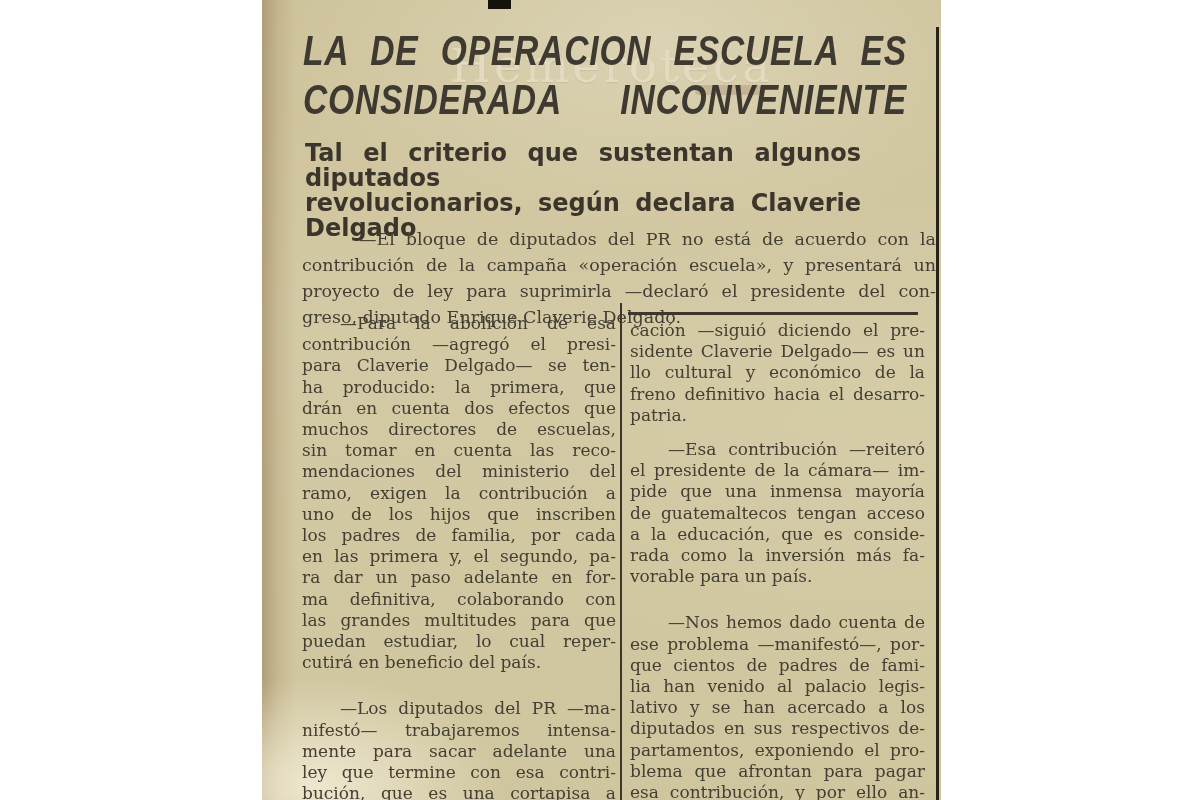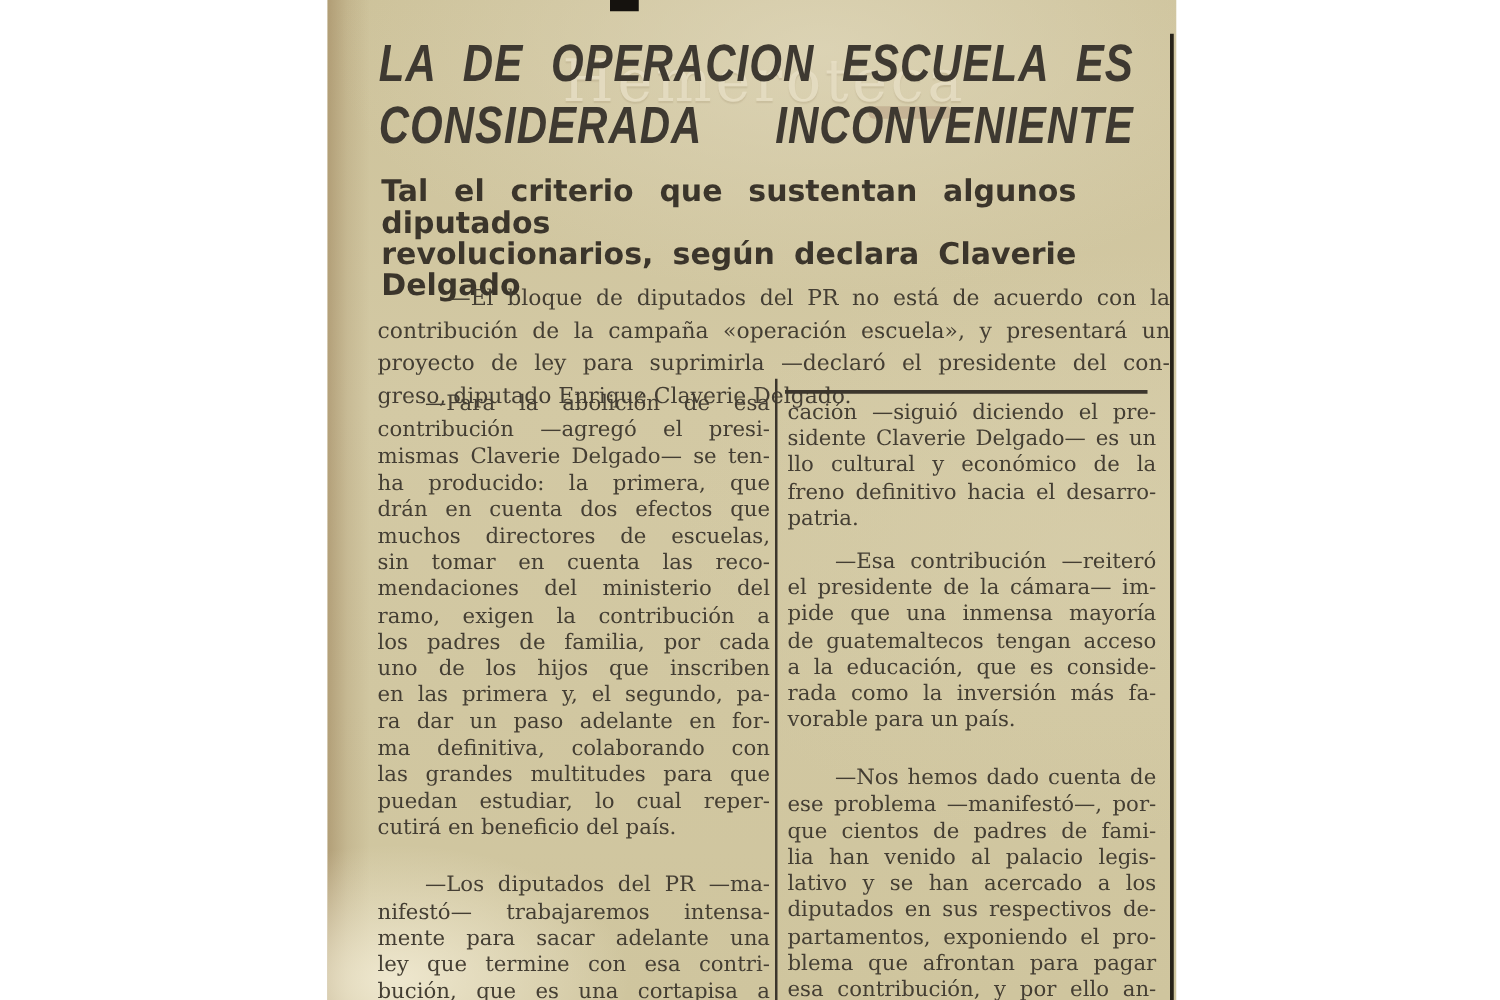--- a/index.html
+++ b/index.html
@@ -115,29 +115,29 @@
           <div class="jline">contribución de la campaña «operación escuela», y presentará un</div>
           <div class="jline">proyecto de ley para suprimirla —declaró el presidente del con-</div>
           <div class="jline lastline">greso, diputado Enrique Claverie Delgado.</div>
         </div>
       </div>
 
     <div class="col col-left">
         <div class="para">
           <div class="jline indent">—Para la abolición de esa</div>
           <div class="jline">contribución —agregó el presi-</div>
-          <div class="jline">mismas Claverie Delgado— se ten-</div>
+          <div class="jline">para Claverie Delgado— se ten-</div>
           <div class="jline">ha producido: la primera, que</div>
           <div class="jline">drán en cuenta dos efectos que</div>
           <div class="jline">muchos directores de escuelas,</div>
           <div class="jline">sin tomar en cuenta las reco-</div>
           <div class="jline">mendaciones del ministerio del</div>
           <div class="jline">ramo, exigen la contribución a</div>
+          <div class="jline">uno de los hijos que inscriben</div>
           <div class="jline">los padres de familia, por cada</div>
-          <div class="jline">uno de los hijos que inscriben</div>
           <div class="jline">en las primera y, el segundo, pa-</div>
           <div class="jline">ra dar un paso adelante en for-</div>
           <div class="jline">ma definitiva, colaborando con</div>
           <div class="jline">las grandes multitudes para que</div>
           <div class="jline">puedan estudiar, lo cual reper-</div>
           <div class="jline lastline">cutirá en beneficio del país.</div>
         </div>
         <div class="para gap">
           <div class="jline indent">—Los diputados del PR —ma-</div>
           <div class="jline">nifestó— trabajaremos intensa-</div>

